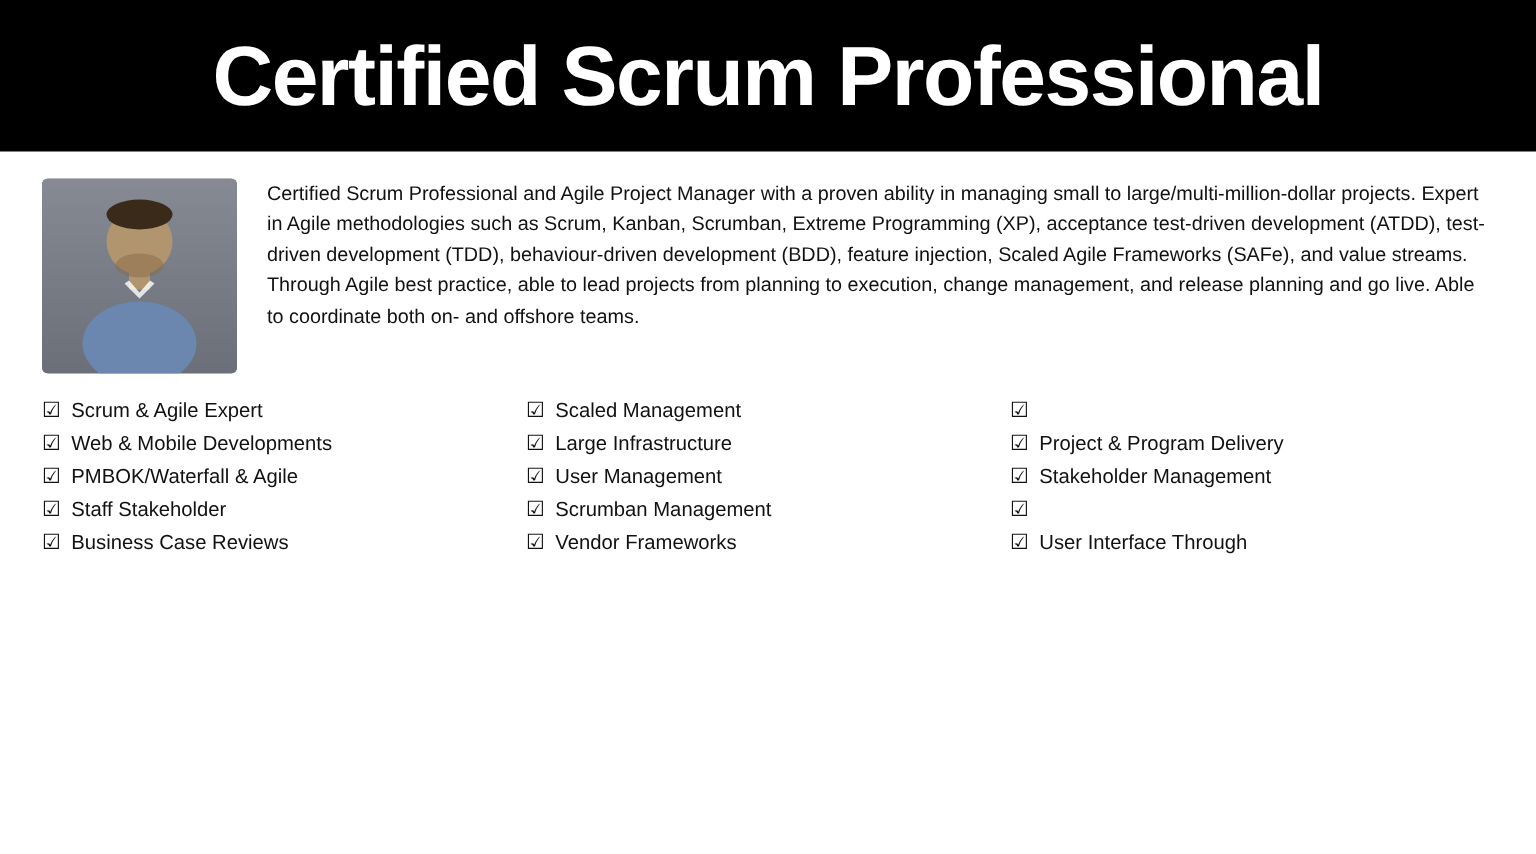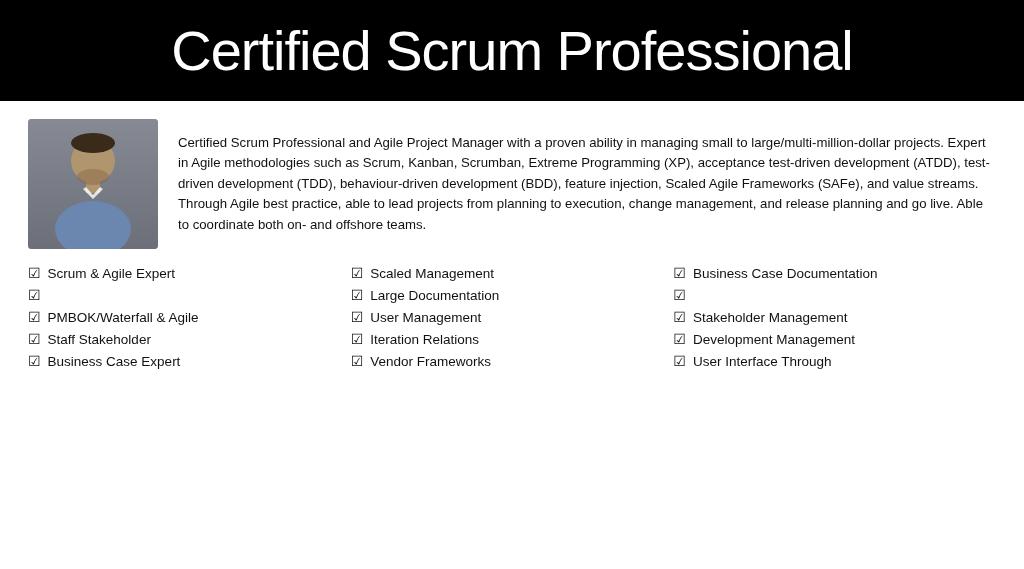--- a/index.html
+++ b/index.html
@@ -19,39 +19,39 @@
       display: flex;
       align-items: center;
       justify-content: center;
       padding: 18px 20px 18px;
       flex-shrink: 0;
     }
 
     .header-title {
       color: #fff;
       font-size: 56px;
-      font-weight: 400;
+      font-weight: 700;
       letter-spacing: -1px;
       text-align: center;
       font-family: Arial Black, Arial, sans-serif;
     }
 
     .content-section {
       background: #fff;
       flex: 1;
       padding: 18px 28px 18px 28px;
       display: flex;
       flex-direction: column;
       gap: 14px;
     }
 
     .profile-row {
       display: flex;
       gap: 20px;
-      align-items: center;
+      align-items: flex-start;
     }
 
     .avatar-img {
       width: 130px;
       height: 130px;
       flex-shrink: 0;
       background: #8a8a8a;
       border-radius: 4px;
       overflow: hidden;
       position: relative;
@@ -139,73 +139,73 @@
 
   <div class="skills-grid">
 
     <div class="skills-column">
       <div class="skill-item">
         <span class="check-icon">☑</span>
         <span>Scrum &amp; Agile Expert</span>
       </div>
       <div class="skill-item">
         <span class="check-icon">☑</span>
+        <span>Web &amp; Mobile Developments</span>
       </div>
       <div class="skill-item">
         <span class="check-icon">☑</span>
         <span>PMBOK/Waterfall &amp; Agile</span>
       </div>
       <div class="skill-item">
         <span class="check-icon">☑</span>
         <span>Staff Stakeholder</span>
       </div>
       <div class="skill-item">
         <span class="check-icon">☑</span>
-        <span>Business Case Expert</span>
+        <span>Business Case Reviews</span>
       </div>
     </div>
 
     <div class="skills-column">
       <div class="skill-item">
         <span class="check-icon">☑</span>
         <span>Scaled Management</span>
       </div>
       <div class="skill-item">
         <span class="check-icon">☑</span>
-        <span>Large Documentation</span>
+        <span>Large Infrastructure</span>
       </div>
       <div class="skill-item">
         <span class="check-icon">☑</span>
         <span>User Management</span>
       </div>
       <div class="skill-item">
         <span class="check-icon">☑</span>
-        <span>Iteration Relations</span>
+        <span>Scrumban Management</span>
       </div>
       <div class="skill-item">
         <span class="check-icon">☑</span>
         <span>Vendor Frameworks</span>
       </div>
     </div>
 
     <div class="skills-column">
       <div class="skill-item">
         <span class="check-icon">☑</span>
-        <span>Business Case Documentation</span>
-      </div>
-      <div class="skill-item">
-        <span class="check-icon">☑</span>
+      </div>
+      <div class="skill-item">
+        <span class="check-icon">☑</span>
+        <span>Project &amp; Program Delivery</span>
       </div>
       <div class="skill-item">
         <span class="check-icon">☑</span>
         <span>Stakeholder Management</span>
       </div>
       <div class="skill-item">
         <span class="check-icon">☑</span>
-        <span>Development Management</span>
       </div>
       <div class="skill-item">
         <span class="check-icon">☑</span>
         <span>User Interface Through</span>
       </div>
     </div>
 
   </div>
 </div>
 

